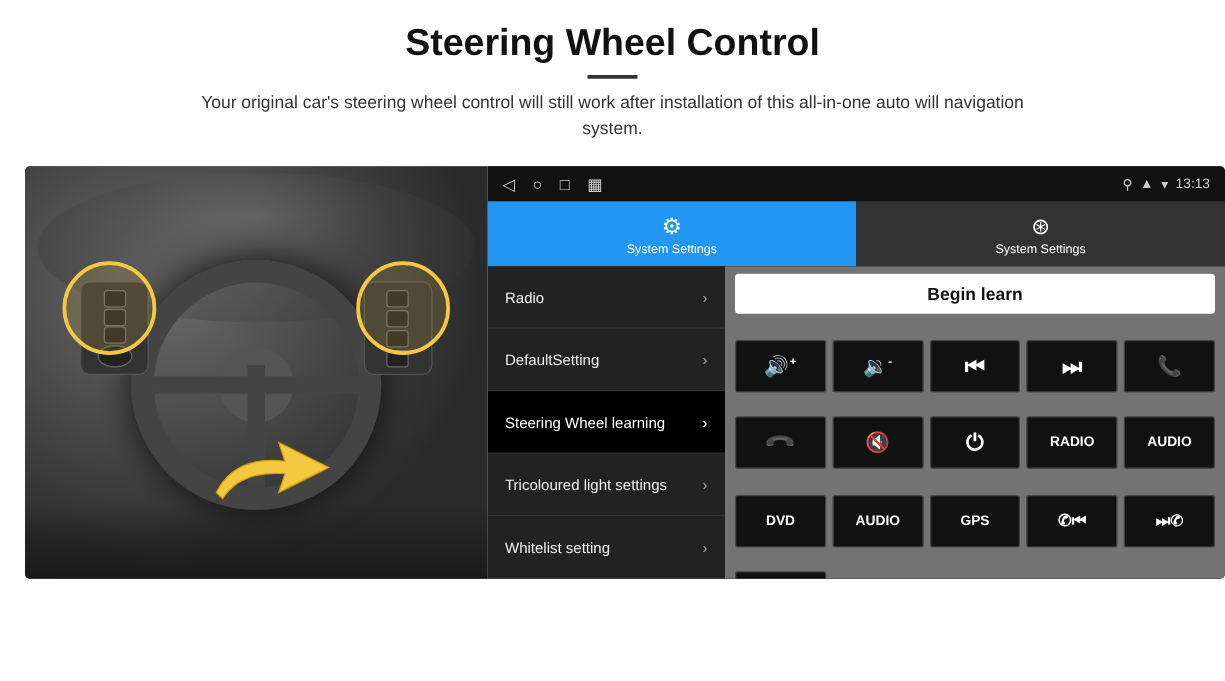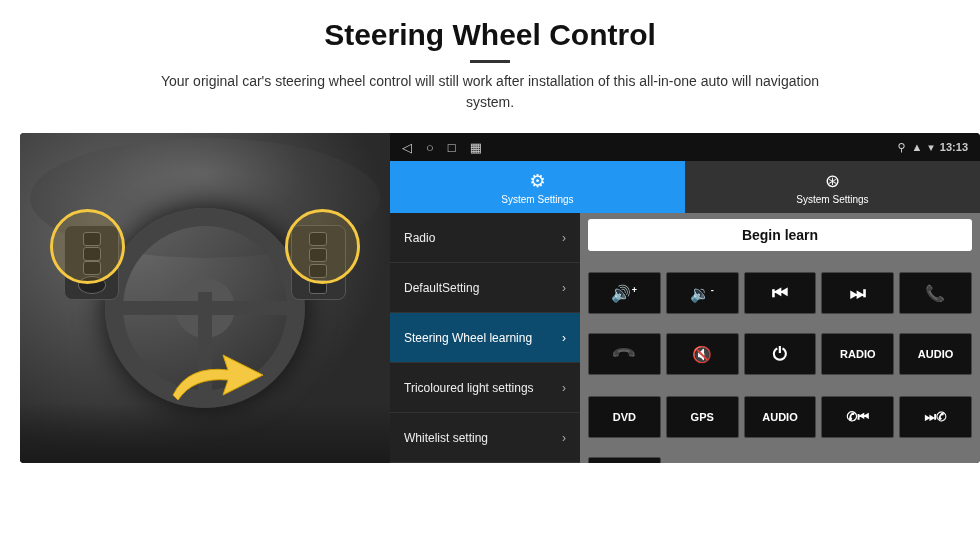--- a/index.html
+++ b/index.html
@@ -198,21 +198,21 @@
       gap: 6px;
       align-items: center;
     }
     .status-icons span {
       color: #ccc;
       font-size: 11px;
     }
     .status-time {
       color: #fff;
       font-size: 12px;
-      font-weight: bold;
+      font-weight: normal;
       text-align: center;
     }
 
     
     .tab-bar {
       display: flex;
       height: 52px;
       flex-shrink: 0;
     }
     .tab-item {
@@ -257,21 +257,21 @@
     .menu-item {
       display: flex;
       align-items: center;
       justify-content: space-between;
       padding: 0 14px;
       height: 50px;
       border-bottom: 1px solid #333;
       cursor: pointer;
     }
     .menu-item.active {
-      background: #0c4a6e;
+      background: #000000;
     }
     .menu-item-label {
       font-size: 12px;
       color: #eee;
     }
     .menu-chevron {
       color: #aaa;
       font-size: 12px;
     }
     .menu-item.active .menu-chevron {
@@ -481,26 +481,26 @@
           <div class="ctrl-btn">
             <span class="ctrl-btn-text">AUDIO</span>
           </div>
         </div>
 
         <div class="ctrl-grid-bottom">
           <div class="ctrl-btn">
             <span class="ctrl-btn-text">DVD</span>
           </div>
           <div class="ctrl-btn">
+            <span class="ctrl-btn-text">AUDIO</span>
+          </div>
+          <div class="ctrl-btn">
             <span class="ctrl-btn-text">GPS</span>
           </div>
           <div class="ctrl-btn">
-            <span class="ctrl-btn-text">AUDIO</span>
-          </div>
-          <div class="ctrl-btn">
             <span style="font-size:13px;">✆⏮</span>
           </div>
           <div class="ctrl-btn">
             <span style="font-size:13px;">⏭✆</span>
           </div>
         </div>
 
         <div class="ctrl-grid">
           <div class="ctrl-btn">
             <span style="font-size:16px;">🚗</span>

